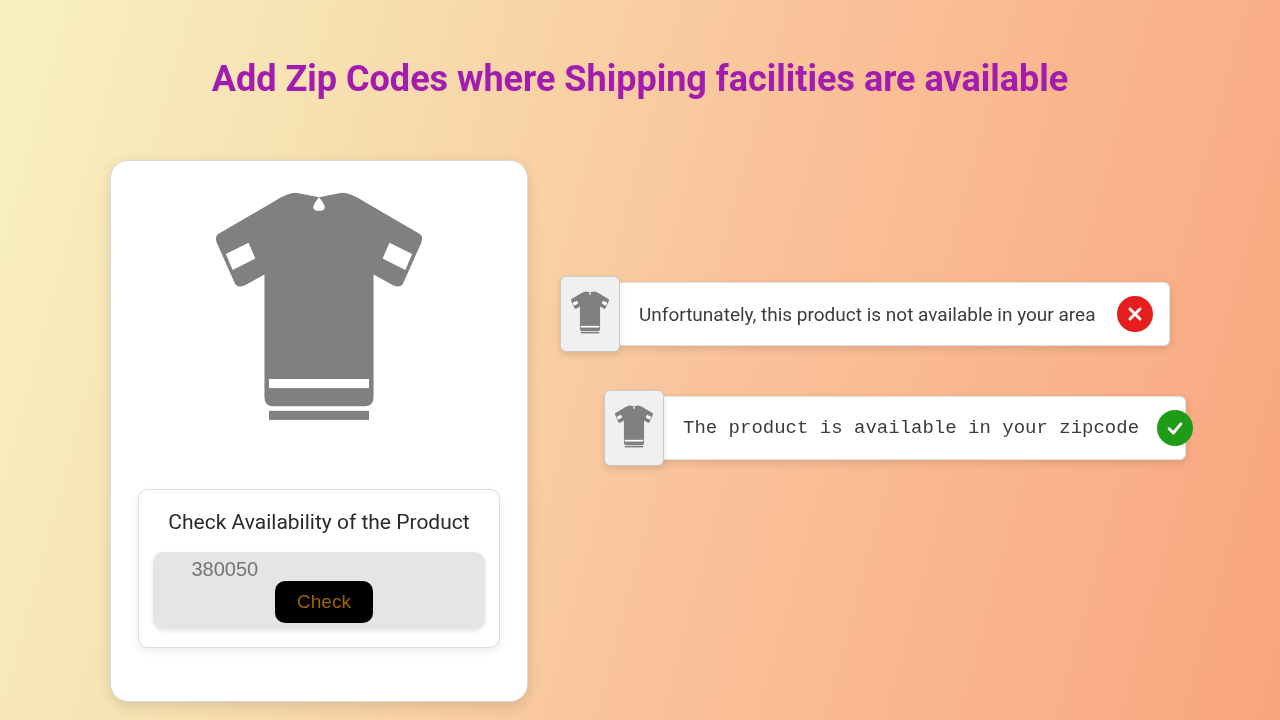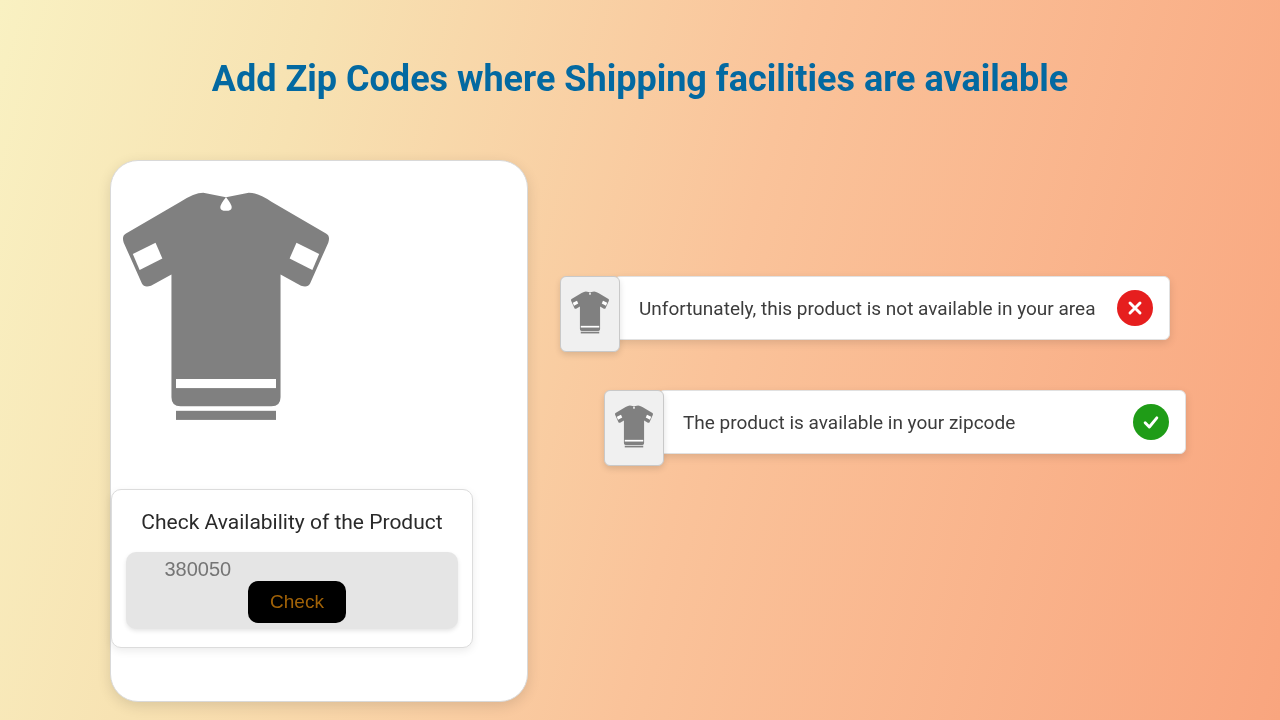--- a/index.html
+++ b/index.html
@@ -9,37 +9,37 @@
     background: linear-gradient(105deg, #f9f1c2 0%, #f7e2b2 22%, #fac39a 55%, #f9a57e 100%);
     position: relative;
   }
   .page-title {
     position: absolute;
     top: 58px;
     left: 0; right: 0;
     text-align: center;
     font-size: 36px;
     font-weight: 700;
-    color: #0369a1;
+    color: #a21caf;
   }
 
   
   .product-card {
     position: absolute;
     left: 110px;
     top: 160px;
     width: 418px;
     height: 542px;
     background: #fff;
     border: 1px solid #d9d9d9;
-    border-radius: 28px;
+    border-radius: 18px;
     box-shadow: 0 4px 14px rgba(0,0,0,0.12);
     display: flex;
     flex-direction: column;
-    align-items: flex-start;
+    align-items: center;
   }
   .product-img {
     margin-top: 20px;
     width: 230px;
     height: 250px;
     display: flex;
     align-items: center;
     justify-content: center;
   }
   .avail-box {
@@ -82,20 +82,21 @@
     border-radius: 10px;
     font-size: 19px;
     padding: 10px 22px;
     cursor: pointer;
   }
 
   
   .status-pill {
     position: absolute;
     display: flex;
+    align-items: center;
   }
   .pill-thumb {
     width: 60px;
     height: 76px;
     background: #f0f0f0;
     border: 1px solid #c9c9c9;
     border-radius: 6px;
     display: flex;
     align-items: center;
     justify-content: center;
@@ -128,21 +129,21 @@
     align-items: center;
     justify-content: center;
     flex-shrink: 0;
   }
   .pill-icon.err { background: #e61e1e; }
   .pill-icon.ok  { background: #1f9c17; }
   .pill-icon svg { width: 20px; height: 20px; }
 
   .status-error { left: 560px; top: 276px; }
   .status-error .pill-body { width: 556px; justify-content: space-between; }
-  .status-ok    { left: 604px; top: 390px; }
+  .status-ok    { left: 604px; top: 390px; font-family: Liberation Mono, monospace; }
   .status-ok    .pill-body { width: 528px; justify-content: space-between; }
 </style>
 </head>
 <body>
 
 <svg width="0" height="0" style="position:absolute">
   <defs>
     <g id="tshirt-shape">
       <path fill="#808080" d="M50 8 L40 6 Q36 6 30 10 L6 24 Q4 25 5 28 L13 46 Q14 48 17 47 L26 42 L26 96 Q26 100 30 100 L70 100 Q74 100 74 96 L74 42 L83 47 Q86 48 87 46 L95 28 Q96 25 94 24 L70 10 Q64 6 60 6 L50 8 Q55 14 50 14 Q45 14 50 8 Z"></path>
       <path fill="#ffffff" d="M9 33 L12 40 L22 35 L19 28 Z"></path>

